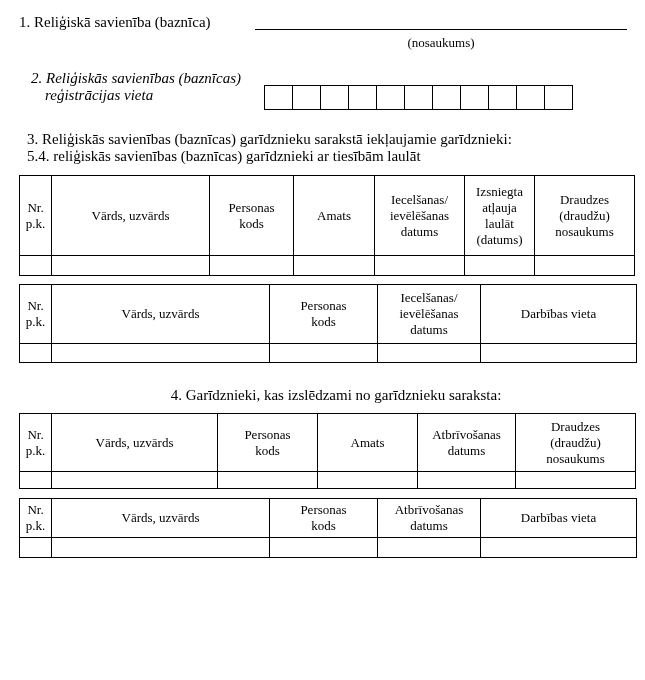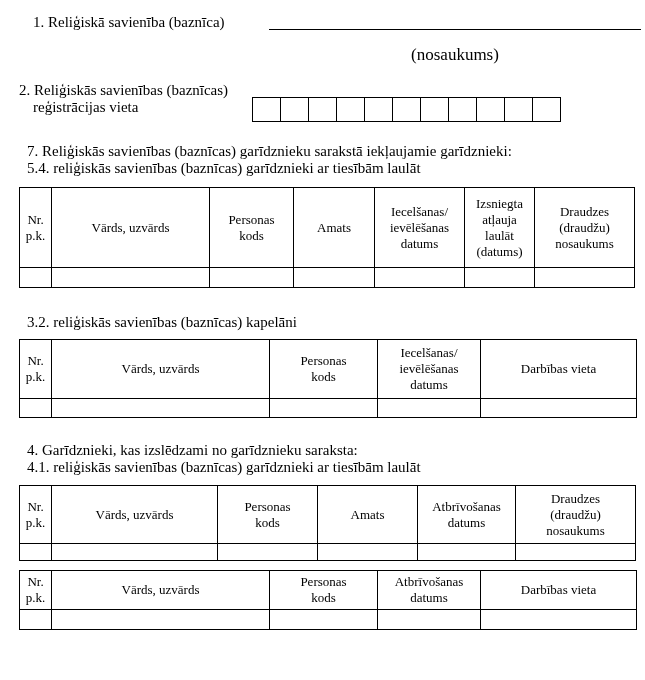--- a/index.html
+++ b/index.html
@@ -13,42 +13,42 @@
     font-size: 15px;
     padding: 8px 0 0 19px;
     overflow: hidden;
     position: relative;
   }
 
   .heading { margin-left: 8px; line-height: 17px; }
 
   
   .sec1 { display: flex; margin-top: 6px; }
-  .sec1-label { flex: none; width: 236px; margin-left: 14px; line-height: 17px; }
+  .sec1-label { flex: none; width: 236px; margin-left: 0; line-height: 17px; }
   .sec1-fill { flex: none; width: 372px; text-align: center; }
   .sec1-line { height: 16px; border-bottom: 1px solid #000; }
-  .sec1-caption { font-size: 17px; line-height: 15px; margin-top: 17px; }
+  .sec1-caption { font-size: 13px; line-height: 15px; margin-top: 5px; }
 
   
   .sec2 { display: flex; margin-top: 20px; }
-  .sec2-label { flex: none; width: 233px; margin-left: 0; line-height: 17px; }
+  .sec2-label { flex: none; width: 233px; margin-left: 12px; line-height: 17px; font-style: italic; }
   .sec2-label .indent { padding-left: 14px; }
   .sec2-boxes { display: flex; margin-top: 15px; height: 25px; }
   .regbox {
     width: 29px; height: 25px;
     border: 1px solid #000;
     margin-left: -1px;
     background: #fff;
   }
   .regbox:first-child { margin-left: 0; }
 
   
   .h3-block { margin-top: 21px; }
   .h32 { margin-top: 26px; }
-  .h4-block { margin-top: 24px; }
+  .h4-block { margin-top: 24px; text-align: center; }
   .h42 { margin-top: 28px; }
 
   
   table {
     border-collapse: collapse;
     table-layout: fixed;
     margin-top: 10px;
   }
   th, td {
     border: 1px solid #000;
@@ -101,21 +101,21 @@
         <div class="regbox"></div>
         <div class="regbox"></div>
         <div class="regbox"></div>
         <div class="regbox"></div>
         <div class="regbox"></div>
         <div class="regbox"></div>
       </div>
   </div>
 
   <div class="h3-block">
-    <div class="heading">7. Reliģiskās savienības (baznīcas) garīdznieku sarakstā iekļaujamie garīdznieki:</div>
+    <div class="heading">3. Reliģiskās savienības (baznīcas) garīdznieku sarakstā iekļaujamie garīdznieki:</div>
     <div class="heading">5.4. reliģiskās savienības (baznīcas) garīdznieki ar tiesībām laulāt</div>
   </div>
 
   <table class="t31">
     <colgroup>
       <col style="width:32px">
         <col style="width:158px">
         <col style="width:84px">
         <col style="width:81px">
       <col style="width:90px">
@@ -148,21 +148,20 @@
         <td></td>
         <td></td>
         <td></td>
         <td></td>
         <td></td>
         <td></td>
       </tr>
     </tbody>
   </table>
 
-  <div class="heading h32">3.2. reliģiskās savienības (baznīcas) kapelāni</div>
 
   <table class="t32">
     <colgroup>
       <col style="width:32px">
         <col style="width:218px">
         <col style="width:108px">
       <col style="width:103px">
         <col style="width:156px">
     </colgroup>
     <thead>
@@ -184,21 +183,20 @@
         <td></td>
         <td></td>
         <td></td>
         <td></td>
       </tr>
     </tbody>
   </table>
 
   <div class="h4-block">
     <div class="heading">4. Garīdznieki, kas izslēdzami no garīdznieku saraksta:</div>
-    <div class="heading">4.1. reliģiskās savienības (baznīcas) garīdznieki ar tiesībām laulāt</div>
   </div>
 
   <table class="t41">
     <colgroup>
       <col style="width:32px">
         <col style="width:166px">
         <col style="width:100px">
       <col style="width:100px">
         <col style="width:98px">
         <col style="width:120px">

